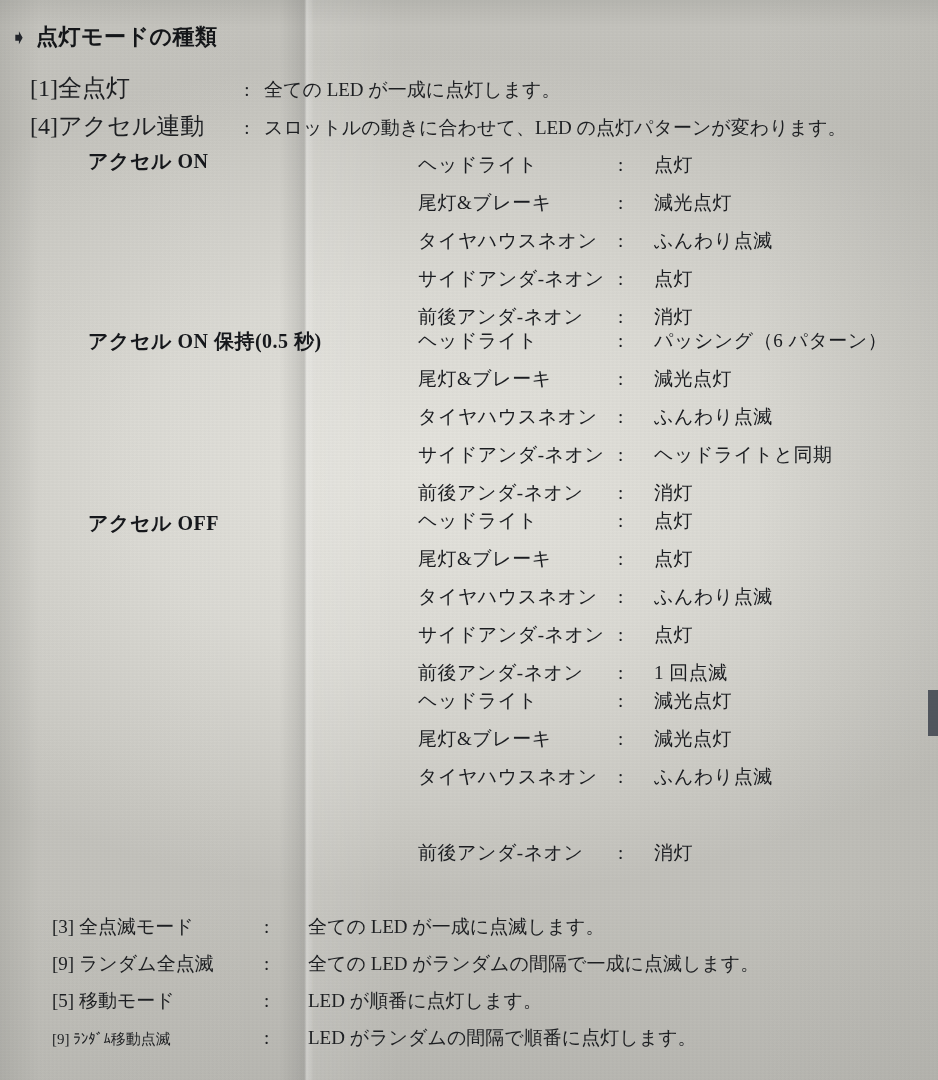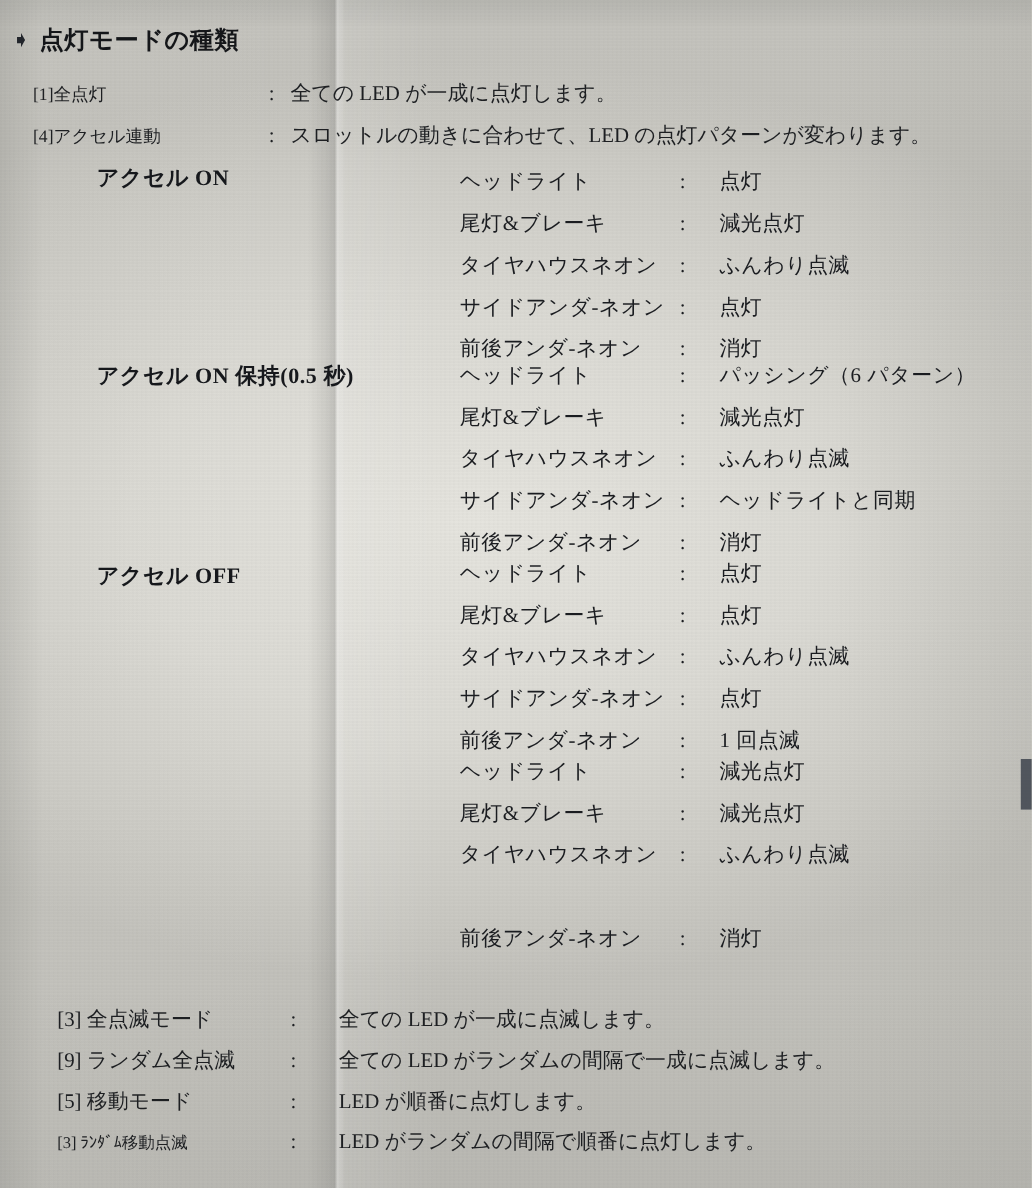--- a/index.html
+++ b/index.html
@@ -104,21 +104,21 @@
     position: absolute;
     font-size: 19px;
     white-space: nowrap;
   }
   .mode-line .lbl { display: inline-block; }
   .mode-line .colon { display: inline-block; text-align: center; }
   .mode-line .val { display: inline-block; }
 
   
   .top-item { left: 30px; }
-  .top-item .lbl { width: 200px; font-size: 16px; }
+  .top-item .lbl { width: 200px; font-size: 24px; }
   .top-item .colon { width: 34px; }
   .top-item .val { font-size: 19px; }
 
   
   .state-label {
     position: absolute;
     font-size: 20px;
     font-weight: 600;
     letter-spacing: 0.5px;
     white-space: nowrap;
@@ -257,17 +257,17 @@
     <div class="bottom-row" style="top:914px;">
       <span class="blbl">[3] 全点滅モード</span><span class="bcolon">:</span><span class="bval">全ての LED が一成に点滅します。</span>
     </div>
     <div class="bottom-row" style="top:951px;">
       <span class="blbl">[9] ランダム全点滅</span><span class="bcolon">:</span><span class="bval">全ての LED がランダムの間隔で一成に点滅します。</span>
     </div>
     <div class="bottom-row" style="top:988px;font-family:Liberation Serif, serif;">
       <span class="blbl">[5] 移動モード</span><span class="bcolon">:</span><span class="bval">LED が順番に点灯します。</span>
     </div>
     <div class="bottom-row" style="top:1025px;">
-      <span class="blbl small-kana">[3] ﾗﾝﾀﾞﾑ移動点滅</span><span class="bcolon">:</span><span class="bval">LED がランダムの間隔で順番に点灯します。</span>
+      <span class="blbl small-kana">[9] ﾗﾝﾀﾞﾑ移動点滅</span><span class="bcolon">:</span><span class="bval">LED がランダムの間隔で順番に点灯します。</span>
     </div>
 
   </div>
 </div>
 
 </body></html>

